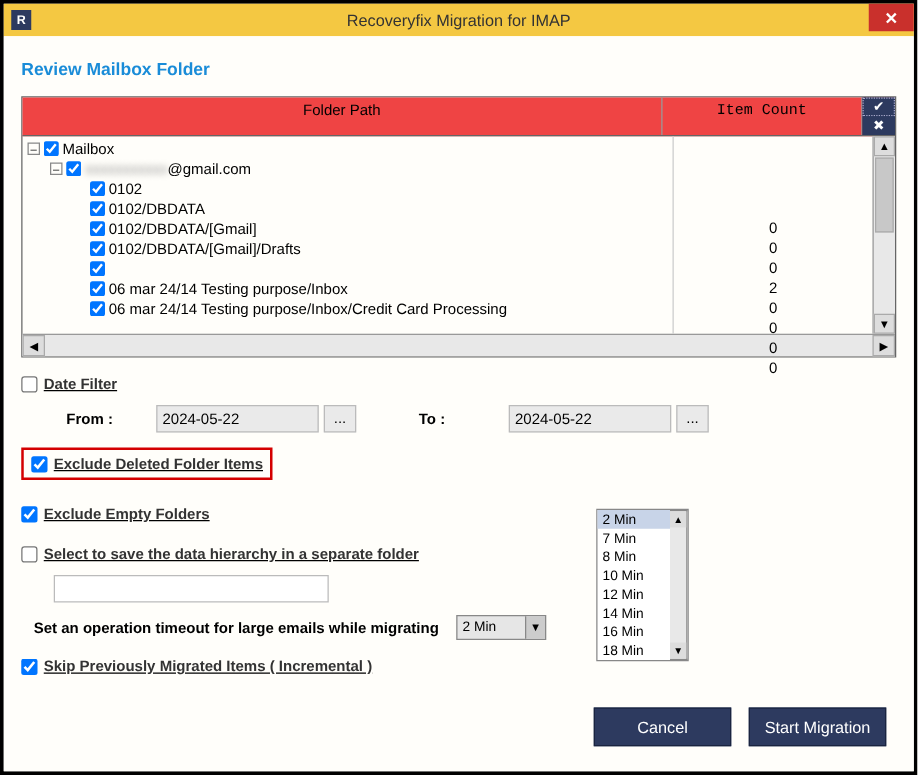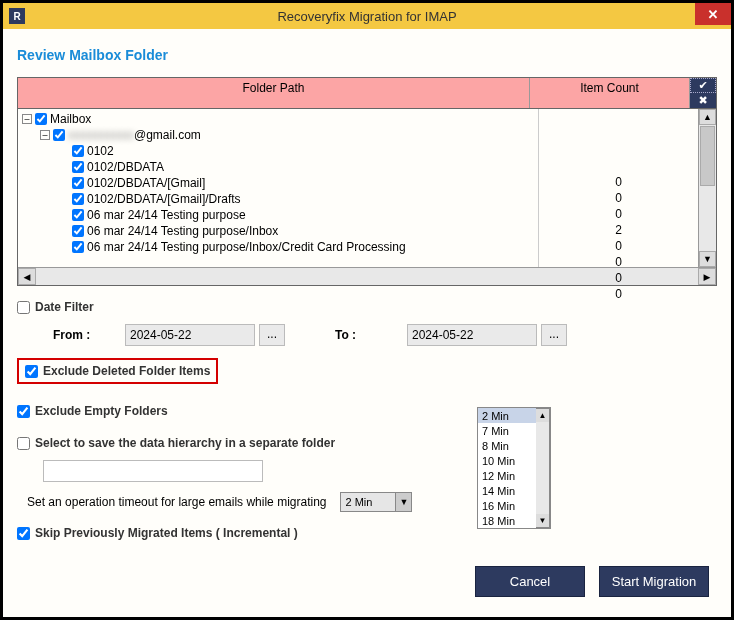--- a/index.html
+++ b/index.html
@@ -37,54 +37,54 @@
     width: 36px; height:22px;
     background:#c9302c;
     color:#fff;
     display:flex; align-items:center; justify-content:center;
     font-size:13px; font-weight:bold;
     cursor:pointer;
   }
   .content { flex:1; padding: 18px 14px 14px 14px; background:#fffefa; position:relative; }
   .heading { color:#1a8cd8; font-weight:bold; font-size:14px; margin-bottom:14px; }
   .grid-wrap { border:1px solid #666; width:100%; }
-  .grid-header { display:flex; background:#fca5a5; border-bottom:1px solid #666;}
+  .grid-header { display:flex; background:#ef4444; border-bottom:1px solid #666;}
   .gh-col { padding:3px 6px; font-size:12px; text-align:center; border-right:1px solid #999;}
   .gh-path { flex:1; }
-  .gh-count { width:160px; }
+  .gh-count { width:160px;font-family:Liberation Mono, monospace; }
   .gh-extra { width:26px; background:#2d3a5f; border-right:none; display:flex; flex-direction:column;}
   .gh-extra .sq { width:100%; height:15px; display:flex; align-items:center; justify-content:center; color:#fff; font-size:11px;}
   .gh-extra .sq.top { background:#2d3a5f; border:1px dotted #aac;}
   .gh-extra .sq.bot { background:#2d3a5f;}
   .grid-body { display:flex; }
   .tree-area { flex:1; height:158px; overflow:hidden; padding:2px 4px; font-size:12px; position:relative;}
   .tree-line { display:flex; align-items:center; height:16px; white-space:nowrap;}
   .tree-line .toggle { display:inline-block; width:10px; height:10px; border:1px solid #888; text-align:center; line-height:8px; font-size:9px; margin-right:3px;}
   .tree-line input[type=checkbox]{ margin:0 3px 0 0; width:12px; height:12px;}
   .count-col { width:160px; border-left:1px solid #ccc; height:158px; padding-top:34px; text-align:center; font-size:12px;}
   .count-col div { height:16px; }
   .vscroll { width:18px; height:158px; background:#e8e8e8; border-left:1px solid #999; display:flex; flex-direction:column;}
   .vscroll .arrow { height:16px; background:#ddd; border:1px solid #aaa; display:flex; align-items:center; justify-content:center; font-size:9px; cursor:pointer;}
   .vscroll .thumb { flex:0 0 60px; background:#c8c8c8; border:1px solid #aaa; margin:1px;}
   .vscroll .track { flex:1; }
   .hscroll { height:18px; background:#e8e8e8; border-top:1px solid #999; display:flex;}
   .hscroll .arrow { width:18px; background:#ddd; border:1px solid #aaa; display:flex; align-items:center; justify-content:center; font-size:9px; cursor:pointer;}
   .hscroll .track { flex:1; }
   .options { margin-top:14px; font-size:12px;}
-  .row { display:flex; align-items:center; margin:6px 0;}
+  .row { display:flex; align-items:center; margin:6px 0;text-decoration:underline;}
   .row input[type=checkbox]{ width:13px; height:13px; margin:0 5px 0 0;}
   .row label { font-weight:bold; color:#333;}
   .datefilter-row { display:flex; align-items:center; margin:10px 0 12px 0;}
   .datefilter-row .lbl { font-weight:bold; width:60px; text-align:left; margin:0 12px 0 36px;}
   .date-input { width:130px; height:22px; background:#eaeaea; border:1px solid #bbb; padding:2px 4px; font-size:12px;}
   .date-btn { width:26px; height:22px; background:#eaeaea; border:1px solid #bbb; margin-left:4px; text-align:center; line-height:18px; cursor:pointer;}
   .red-box { border:2px solid #d40000; padding:4px 6px; display:inline-flex; align-items:center;}
   .hierarchy-input { width:220px; height:22px; border:1px solid #bbb; margin-left:26px; margin-top:4px;}
   .timeout-row { display:flex; align-items:center; margin-top:10px;}
-  .timeout-row .txt { font-weight:normal; margin-left:10px;}
+  .timeout-row .txt { font-weight:bold; margin-left:10px;}
   .combo { display:flex; align-items:center; border:1px solid #888; height:20px; width:72px; background:#e6e6e6; margin-left:14px;}
   .combo .val { flex:1; padding:0 4px; font-size:11px;}
   .combo .drop { width:16px; height:100%; background:#ccc; border-left:1px solid #888; display:flex; align-items:center; justify-content:center; font-size:9px; cursor:pointer;}
   .listbox { position:absolute; right:180px; top:378px; width:74px; border:1px solid #888; background:#fff; font-size:11px;}
   .listbox .item { padding:1px 4px; height:15px; display:flex; align-items:center;}
   .listbox .item.sel { background:#c8d4e8;}
   .listbox-wrap { display:flex;}
   .listbox-scroll { width:14px; background:#e8e8e8; border:1px solid #888; border-left:none; display:flex; flex-direction:column;}
   .listbox-scroll .ar { height:13px; background:#ddd; display:flex; align-items:center; justify-content:center; font-size:8px;}
   .listbox-scroll .tr { flex:1;}
@@ -143,21 +143,20 @@
               <span>0102/DBDATA/[Gmail]</span>
             </div>
             <div class="tree-line" style="padding-left: 36px;">
               <span style="display: inline-block; width: 14px;"></span>
               <input type="checkbox" checked="" style="">
               <span>0102/DBDATA/[Gmail]/Drafts</span>
             </div>
             <div class="tree-line" style="padding-left: 36px;">
               <span style="display: inline-block; width: 14px;"></span>
               <input type="checkbox" checked="" style="">
-              <span>06 mar 24/14  Testing  purpose</span>
             </div>
             <div class="tree-line" style="padding-left: 36px;">
               <span style="display: inline-block; width: 14px;"></span>
               <input type="checkbox" checked="" style="">
               <span>06 mar 24/14  Testing  purpose/Inbox</span>
             </div>
             <div class="tree-line" style="padding-left: 36px;">
               <span style="display: inline-block; width: 14px;"></span>
               <input type="checkbox" checked="" style="">
               <span>06 mar 24/14  Testing  purpose/Inbox/Credit Card Processing</span>

